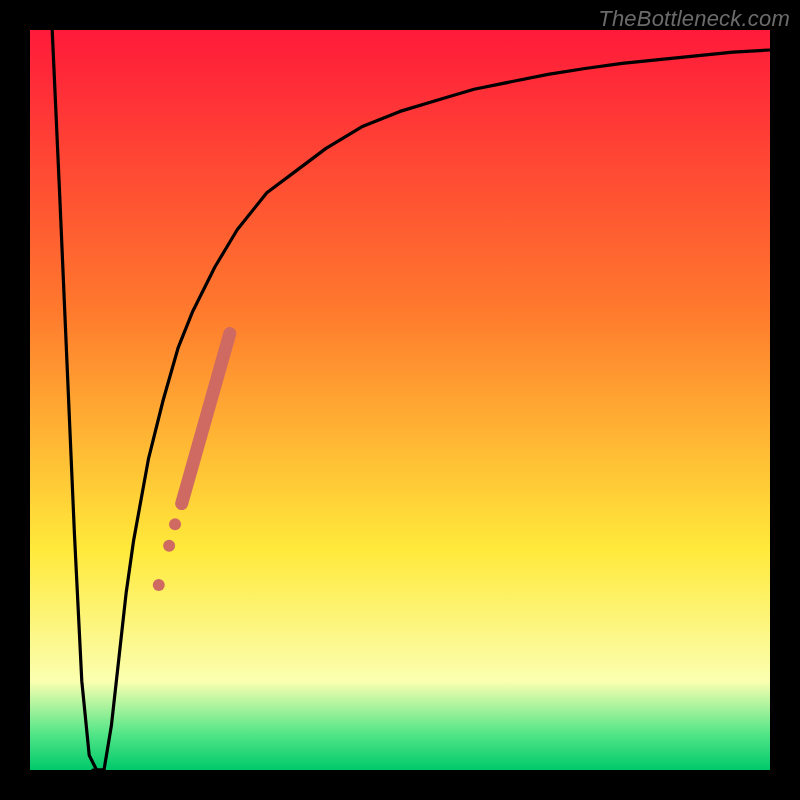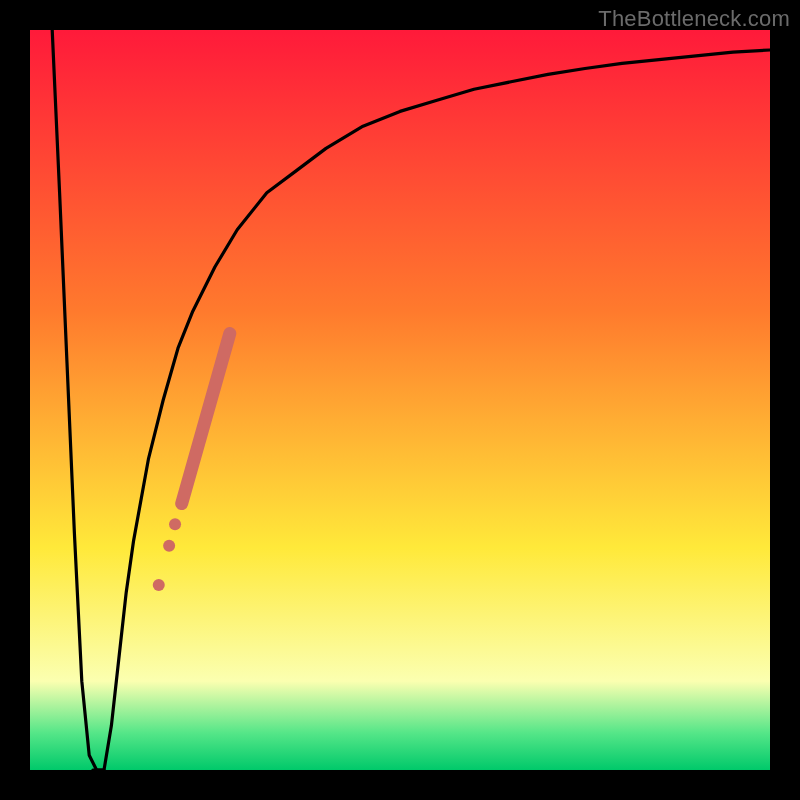--- a/index.html
+++ b/index.html
@@ -9,20 +9,21 @@
     height: 800px;
     overflow: hidden;
     background: #000;
     font-family: Arial, Helvetica, sans-serif;
   }
   .frame {
     position: relative;
     width: 800px;
     height: 800px;
     background: #000;
+    font-style: italic;
   }
   .plot {
     position: absolute;
     left: 30px;
     top: 30px;
     width: 740px;
     height: 740px;
   }
   .watermark {
     position: absolute;

